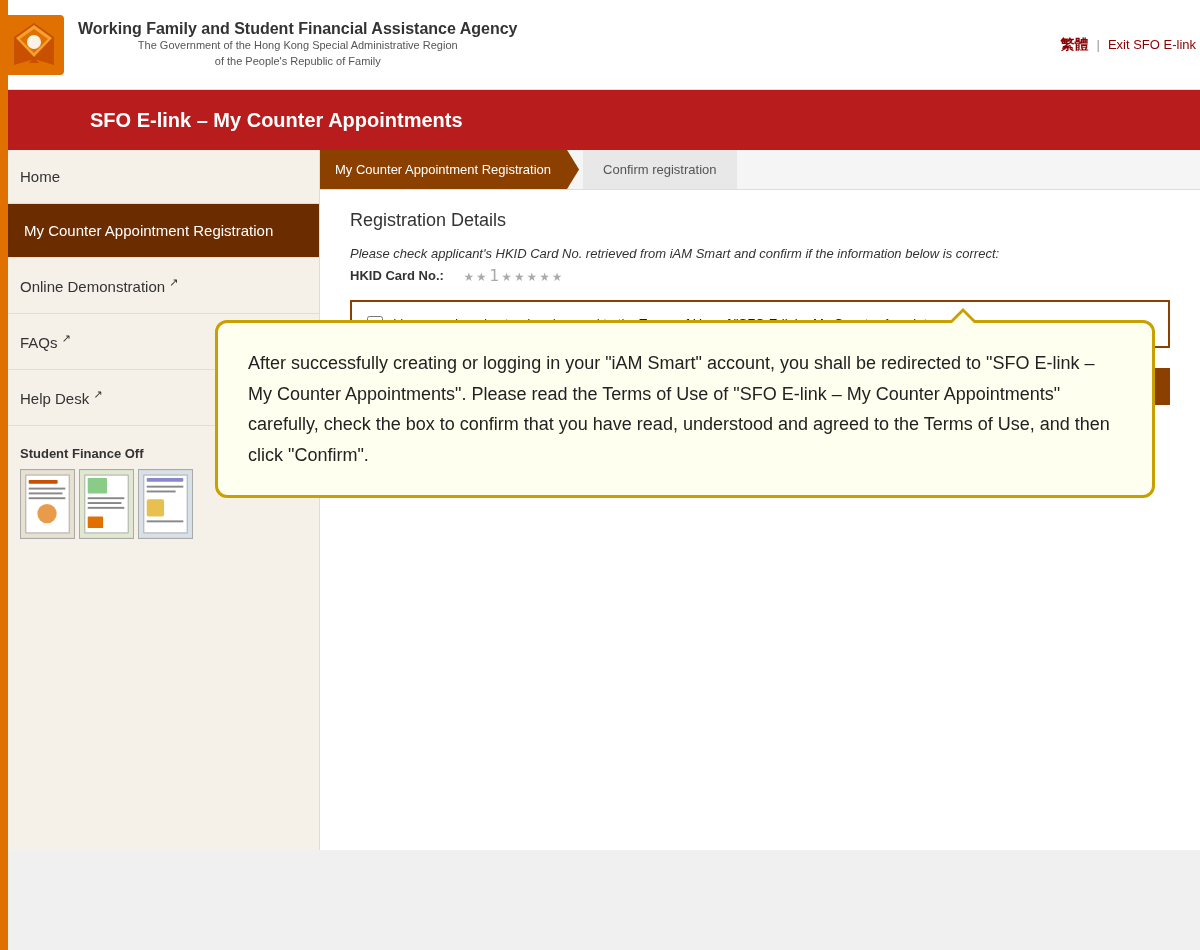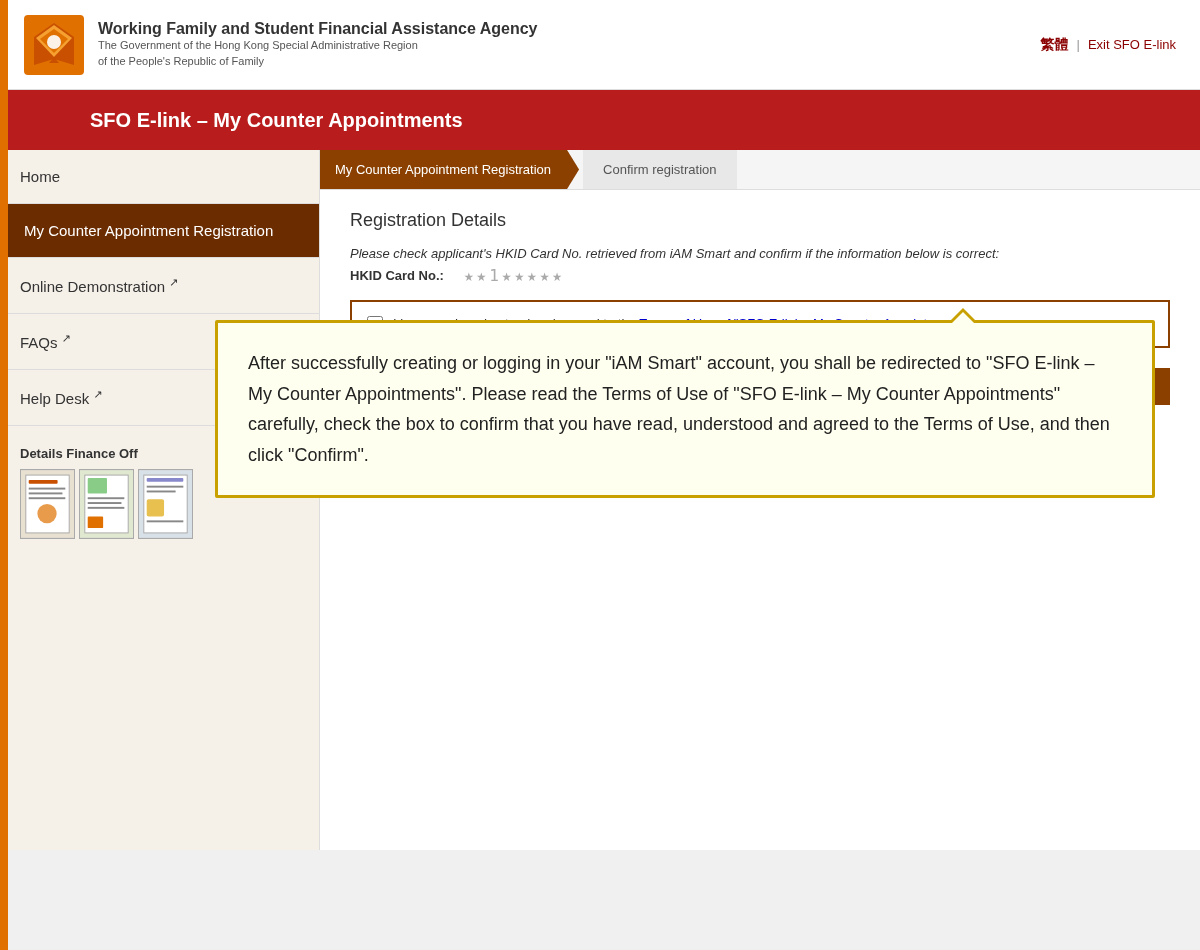--- a/index.html
+++ b/index.html
@@ -4,23 +4,24 @@
   <style>
     * { box-sizing: border-box; margin: 0; padding: 0; }
     body { font-family: Arial, sans-serif; font-size: 14px; background: #f0f0f0; }
 
     
     #header {
       background: #fff;
       display: flex;
       align-items: center;
       justify-content: space-between;
-      padding: 10px 24px;
+      padding: 10px 4px;
       border-bottom: 1px solid #ddd;
       height: 90px;
+      text-align: center;
     }
     #header-left { display: flex; align-items: center; gap: 14px; }
     #logo-icon {
       width: 60px; height: 60px; flex-shrink: 0;
     }
     #org-name { font-size: 16px; font-weight: bold; color: #333; }
     #org-sub { font-size: 11px; color: #555; line-height: 1.4; }
     #header-right { display: flex; align-items: center; gap: 8px; font-size: 13px; }
     #lang-link { color: #8b0000; text-decoration: none; font-weight: bold; font-size: 14px; }
     #header-divider { color: #999; }
@@ -161,21 +162,21 @@
     }
 
     
     #tooltip-bubble {
       position: absolute;
       left: 215px;
       top: 320px;
       width: 940px;
       background: #fffff0;
       border: 3px solid #c8a000;
-      border-radius: 2px;
+      border-radius: 12px;
       padding: 25px 30px;
       font-size: 18px;
       line-height: 1.7;
       color: #222;
       z-index: 100;
     }
     #tooltip-bubble::before {
       content: '';
       position: absolute;
       top: -30px;
@@ -252,21 +253,21 @@
     </div>
     <div class="sidebar-item">
       <span>FAQs</span>
       <sup class="ext-icon">↗</sup>
     </div>
     <div class="sidebar-item">
       <span>Help Desk</span>
       <sup class="ext-icon">↗</sup>
     </div>
     <div id="sidebar-image-area">
-      <div id="sidebar-label">Details Finance Off</div>
+      <div id="sidebar-label">Student Finance Off</div>
       <div id="sidebar-images">
 
         <div class="sidebar-thumb">
           <svg viewBox="0 0 55 70" class="sidebar-thumb-inner">
             <rect width="55" height="70" fill="#e8e0d0"></rect>
             <rect x="5" y="5" width="45" height="60" fill="#fff" stroke="#aaa" stroke-width="1"></rect>
             <rect x="8" y="10" width="30" height="4" fill="#c85000" rx="1"></rect>
             <rect x="8" y="18" width="38" height="2" fill="#888"></rect>
             <rect x="8" y="23" width="35" height="2" fill="#888"></rect>
             <rect x="8" y="28" width="38" height="2" fill="#888"></rect>

